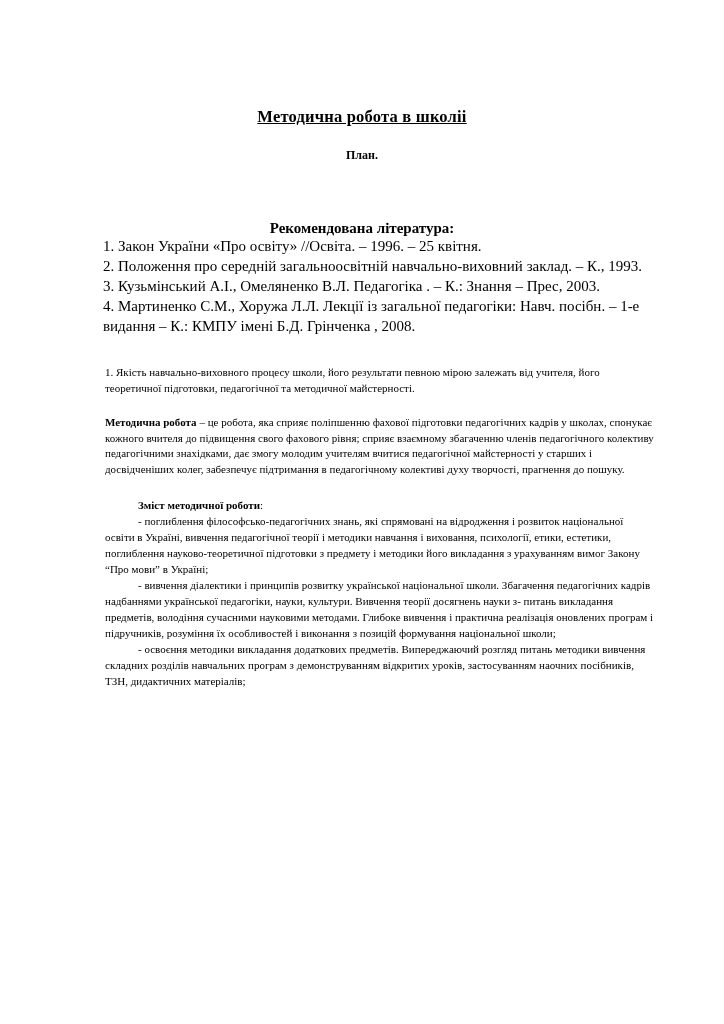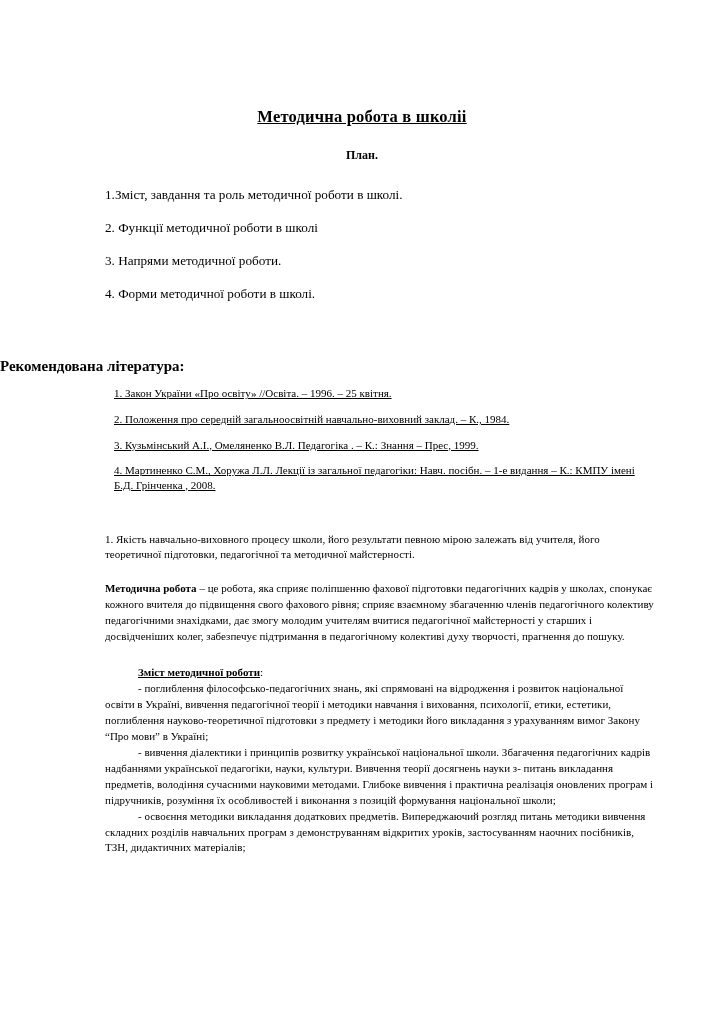--- a/index.html
+++ b/index.html
@@ -45,81 +45,73 @@
   .plan-item {
     font-size: 13.2px;
     margin: 0;
     padding-left: 105px;
     line-height: 1.2;
   }
   .plan-item.first { padding-top: 24px; }
   .plan-item.rest  { padding-top: 17px; }
 
   .biblio-heading {
-    text-align: left;
+    text-align: center;
     font-weight: bold;
     font-size: 15px;
     margin: 0;
     padding-top: 57px;
   }
   .biblio-list {
     margin: 0;
     padding: 0 69px 0 103px;
     list-style: none;
   }
   .biblio-item {
-    font-size: 11px;
+    font-size: 15px;
     line-height: 1.33;
-    margin: 11px;
-    text-decoration: underline;
+    margin: 0;
   }
 
   .body-block {
     padding: 0 69px 0 105px;
   }
   .body-para {
     font-size: 11px;
     line-height: 1.45;
     margin: 0;
     text-align: left;
   }
   .body-para.p-intro   { padding-top: 28px; }
   .body-para.p-def     { padding-top: 18px; }
   .body-para.p-content { padding-top: 20px; }
   .indent { display: inline-block; width: 33px; }
   .term-bold-underline {
     font-weight: bold;
   }
   .term-bold {
     font-weight: bold;
-    text-decoration: underline;
   }
 </style>
 </head>
 <body>
 
 <div class="page">
 
   <h1 class="doc-title">Методична робота в школіі</h1>
 
   <h2 class="plan-heading">План.</h2>
 
-  <ul class="plan-list">
-    <li class="plan-item first">1.Зміст, завдання  та роль методичної роботи в школі.</li>
-    <li class="plan-item rest">2. Функції методичної роботи в школі</li>
-    <li class="plan-item rest">3. Напрями методичної роботи.</li>
-    <li class="plan-item rest">4. Форми методичної роботи в школі.</li>
-  </ul>
 
   <h2 class="biblio-heading">Рекомендована література:</h2>
 
   <ul class="biblio-list">
     <li class="biblio-item">1. Закон України «Про  освіту» //Освіта. – 1996. – 25  квітня.</li>
-    <li class="biblio-item">2. Положення про середній загальноосвітній навчально-виховний заклад. – К., 1984.</li>
-    <li class="biblio-item">3. Кузьмінський А.І., Омеляненко В.Л. Педагогіка . – К.: Знання – Прес, 1999.</li>
+    <li class="biblio-item">2. Положення про середній загальноосвітній навчально-виховний заклад. – К., 1993.</li>
+    <li class="biblio-item">3. Кузьмінський А.І., Омеляненко В.Л. Педагогіка . – К.: Знання – Прес, 2003.</li>
     <li class="biblio-item">4. Мартиненко С.М., Хоружа Л.Л. Лекції із загальної педагогіки: Навч. посібн. – 1-е видання – К.: КМПУ імені Б.Д. Грінченка , 2008.</li>
   </ul>
 
   <div class="body-block">
 
     <p class="body-para p-intro">1. Якість навчально-виховного процесу школи, його результати певною мірою залежать від учителя, його теоретичної підготовки, педагогічної та методичної майстерності.</p>
 
     <p class="body-para p-def"><span class="term-bold-underline">Методична робота</span><span> –  це робота, яка сприяє   поліпшенню фахової підготовки педагогічних кадрів у школах, спонукає кожного вчителя до підвищення свого фахового рівня; сприяє взаємному збагаченню членів педагогічного колективу педагогічними знахідками, дає змогу молодим учителям вчитися педагогічної майстерності у старших і досвідченіших колег, забезпечує підтримання в педагогічному колективі духу творчості, прагнення до пошуку.</span></p>
 
     <p class="body-para p-content"><span class="indent"></span><span class="term-bold">Зміст методичної роботи</span><span>:</span></p>

